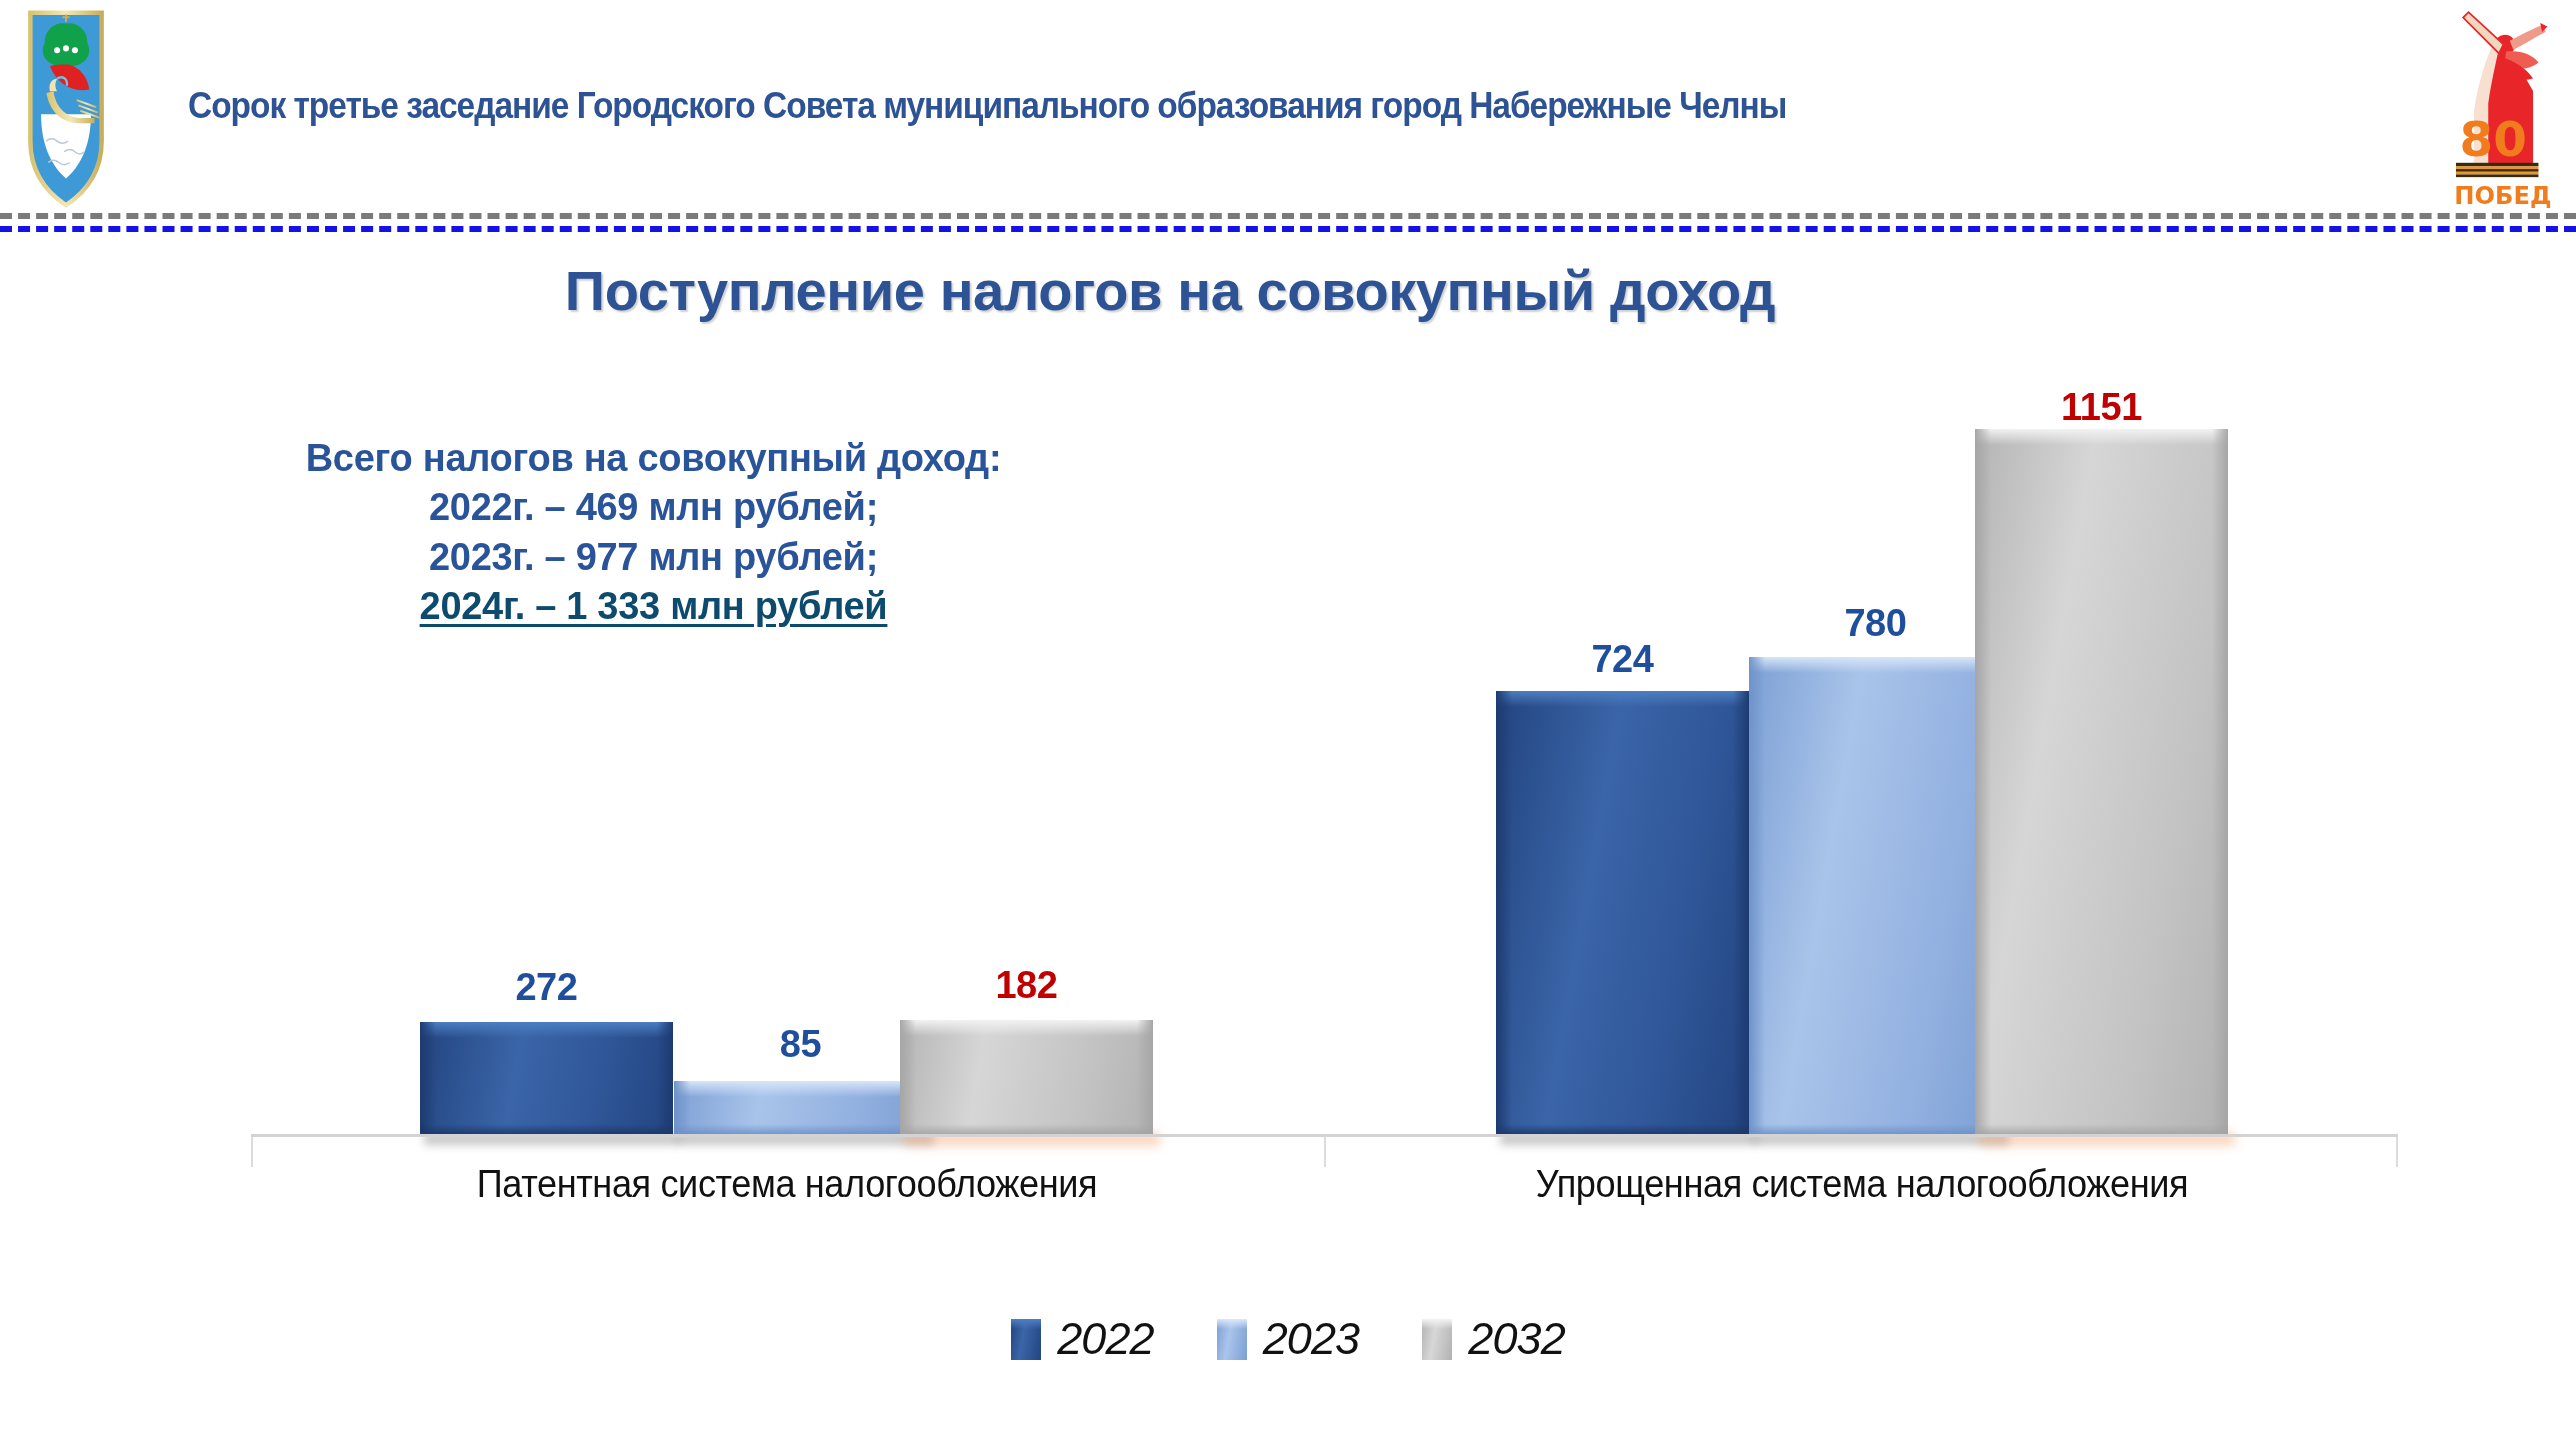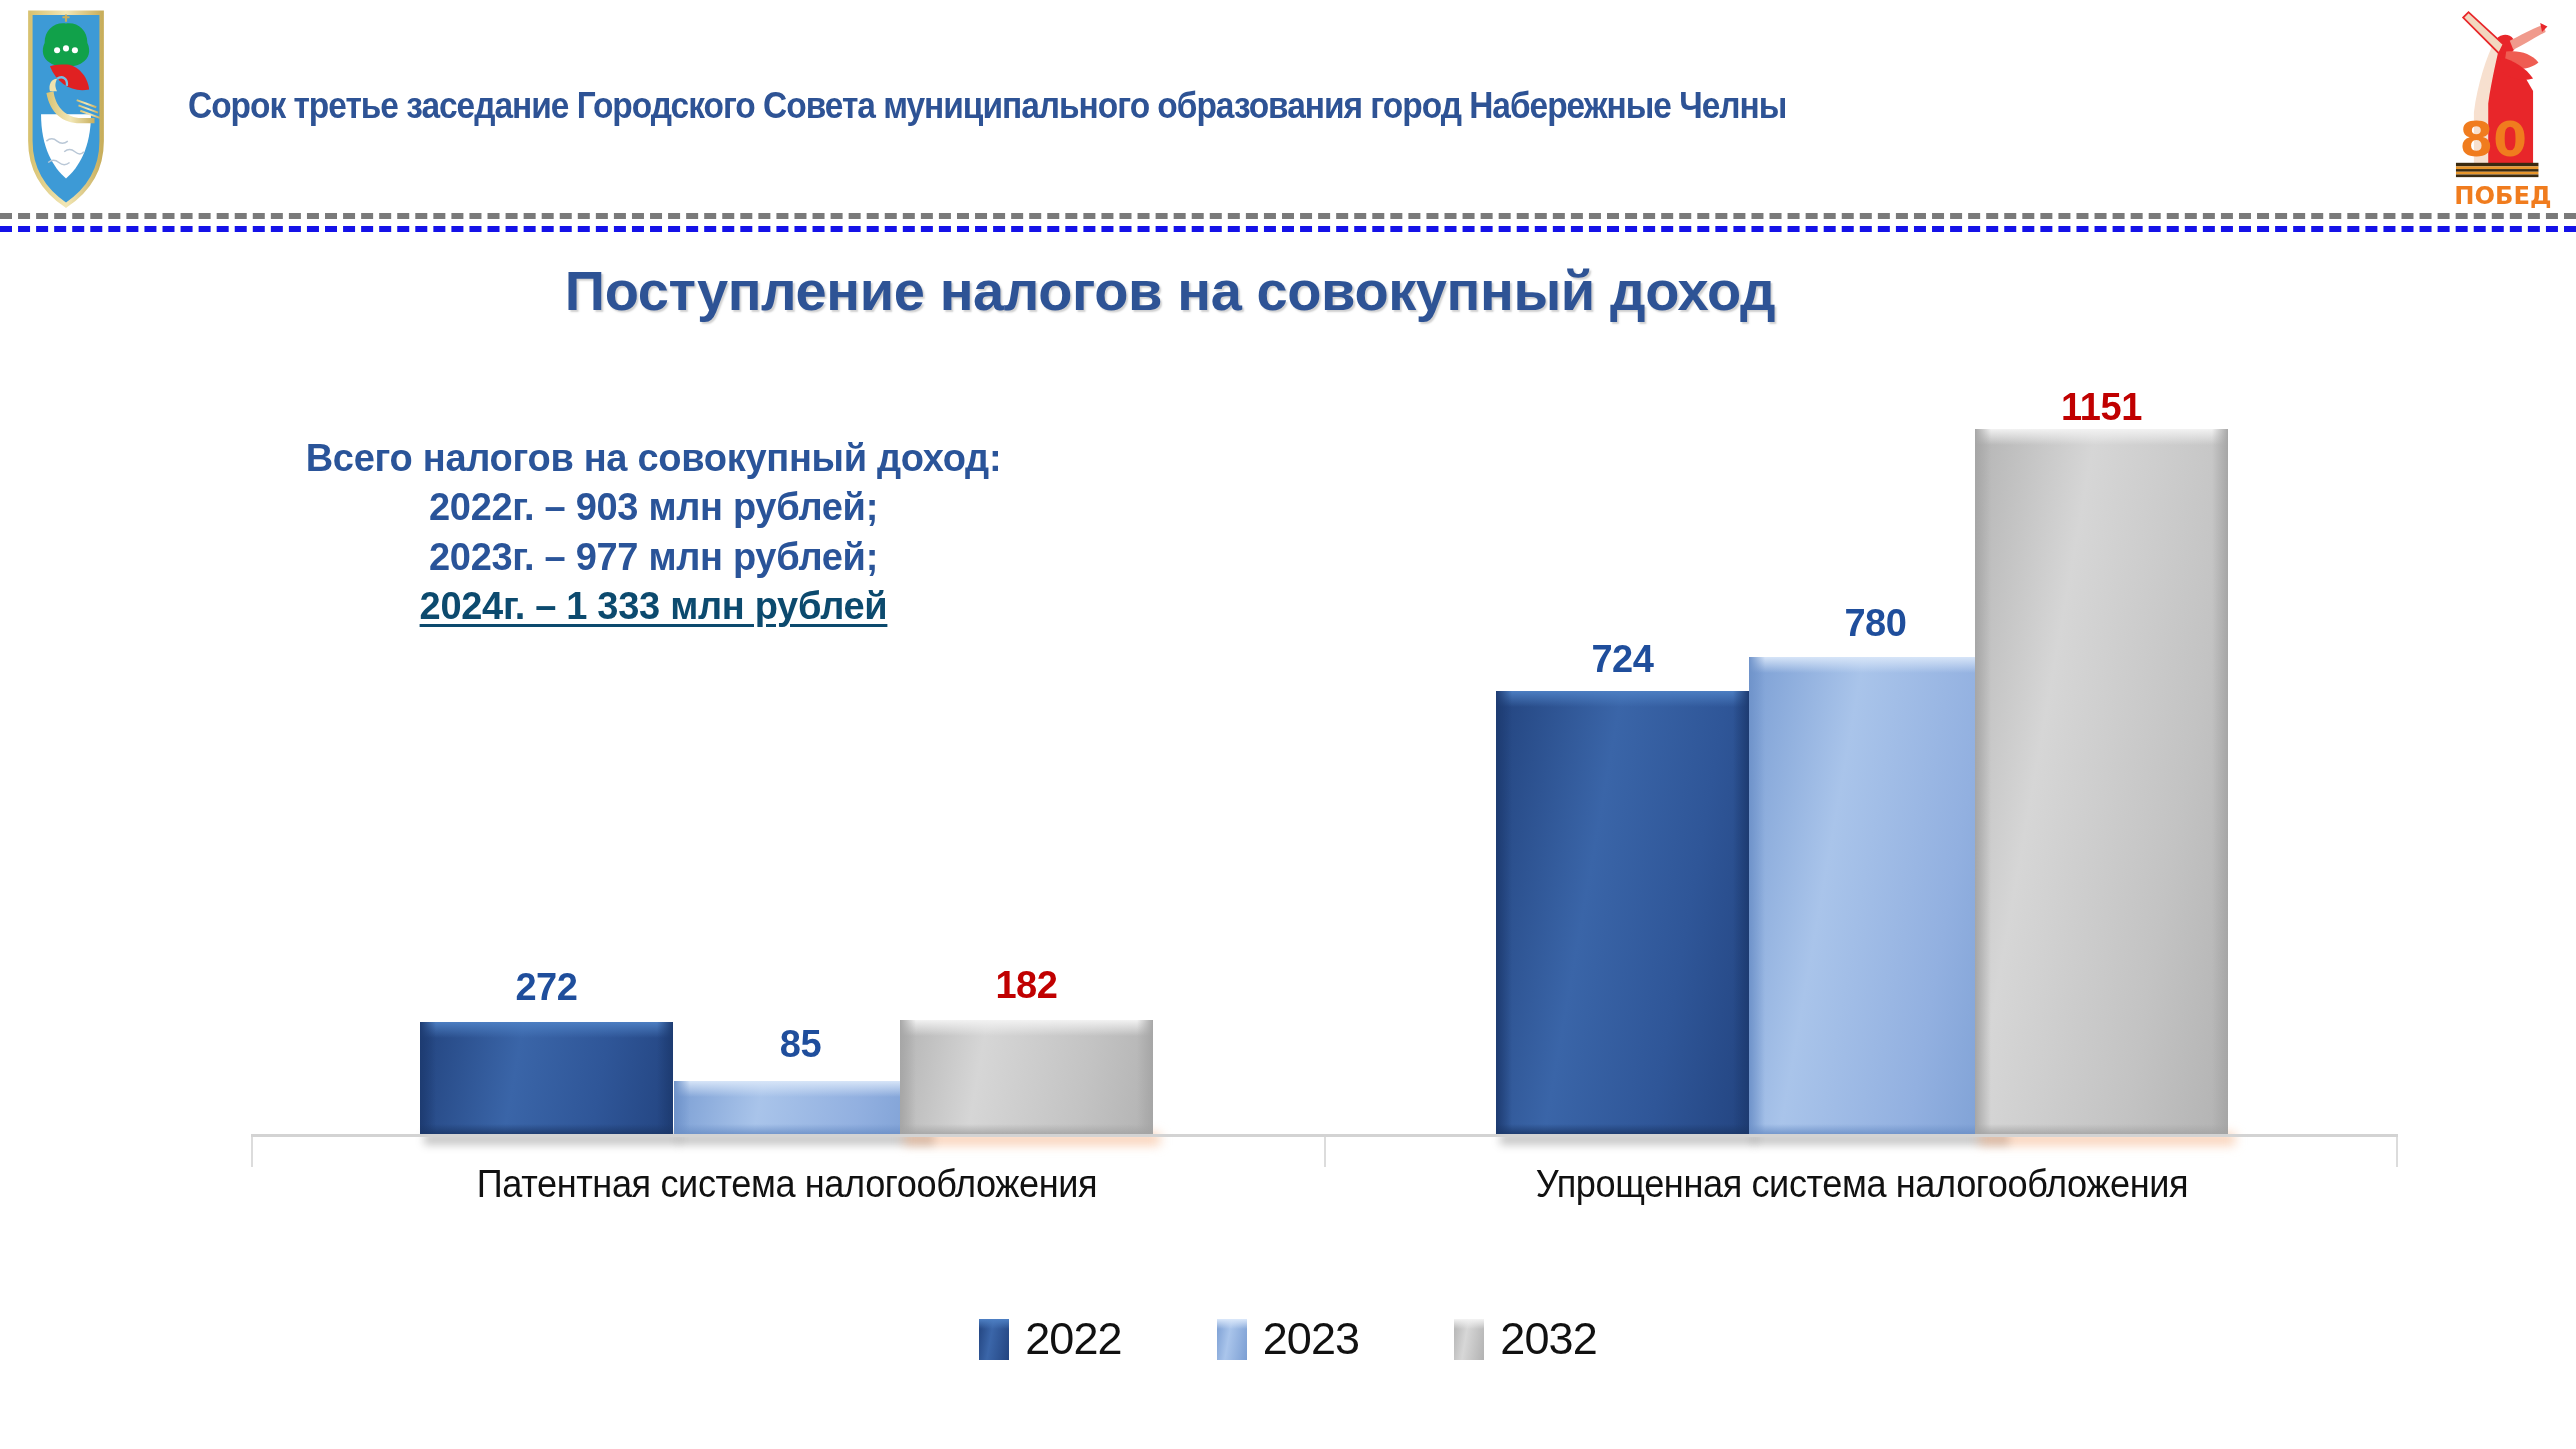--- a/index.html
+++ b/index.html
@@ -170,21 +170,22 @@
     text-align:center;
     letter-spacing:-0.4px;
     transform:scaleX(0.95);
     white-space:nowrap;
   }
 
   
   #legend {
     position:absolute; left:0; top:1313px; width:2576px;
     display:flex; justify-content:center; align-items:center;
-    gap:95px;
+    gap:63px;
+    font-style:italic;
   }
   .legend-item { display:flex; align-items:center; gap:16px; }
   .legend-swatch {
     width:30px; height:41px;
     position:relative; overflow:hidden;
   }
   .legend-swatch .lsfill { position:absolute; inset:0; }
   .legend-swatch .lstop {
     position:absolute; left:0; right:0; top:0; height:10.7px;
   }
@@ -266,21 +267,21 @@
   </div>
 </div>
 
 <div id="divider-gray"></div>
 <div id="divider-blue"></div>
 
 <div id="slide-title">Поступление налогов на совокупный доход</div>
 
 <div id="summary-block">
   <span class="total-label">Всего налогов на совокупный доход:</span>
-  <span class="year-line">2022г. – 903 млн рублей;</span>
+  <span class="year-line">2022г. – 469 млн рублей;</span>
   <span class="year-line">2023г. – 977 млн рублей;</span>
   <span class="year-line highlight">2024г. – 1 333 млн рублей</span>
 </div>
 
 <div id="chart">
   <div class="plot-area">
 
     <div class="bar s2022" style="left:420px; width:253px; height:114px;">
       <span class="shadow"></span>
       <span class="face">

